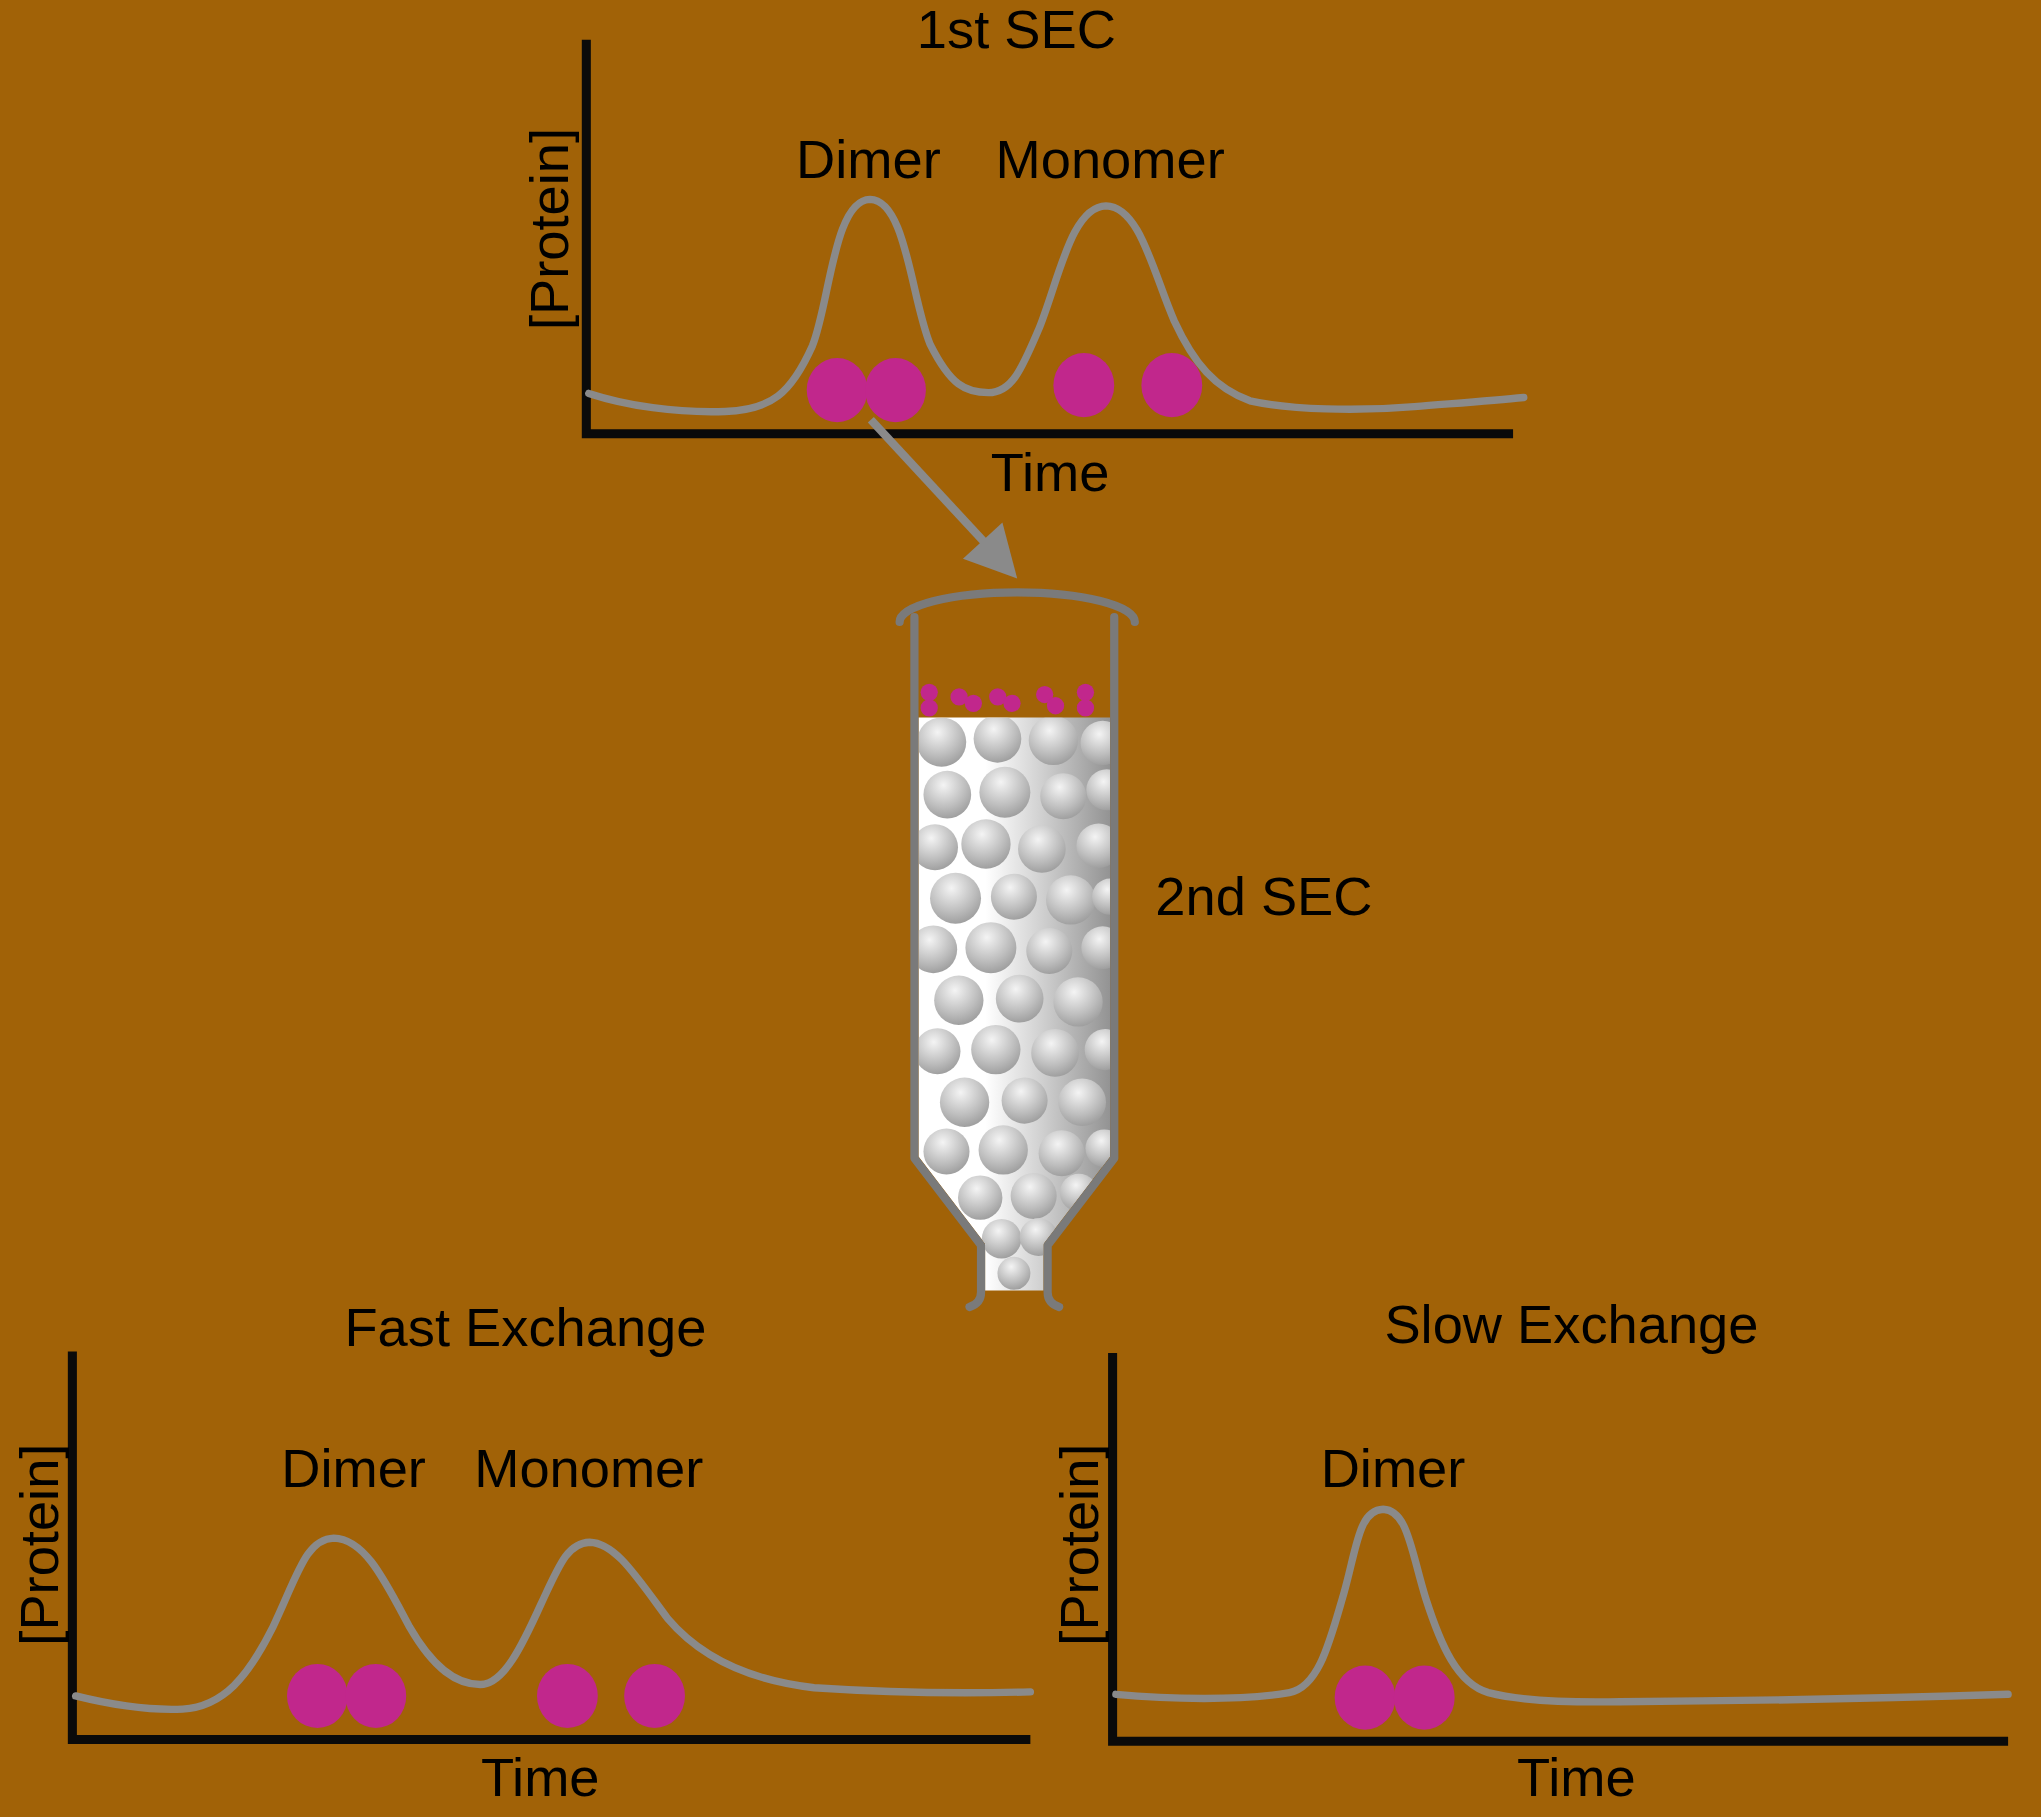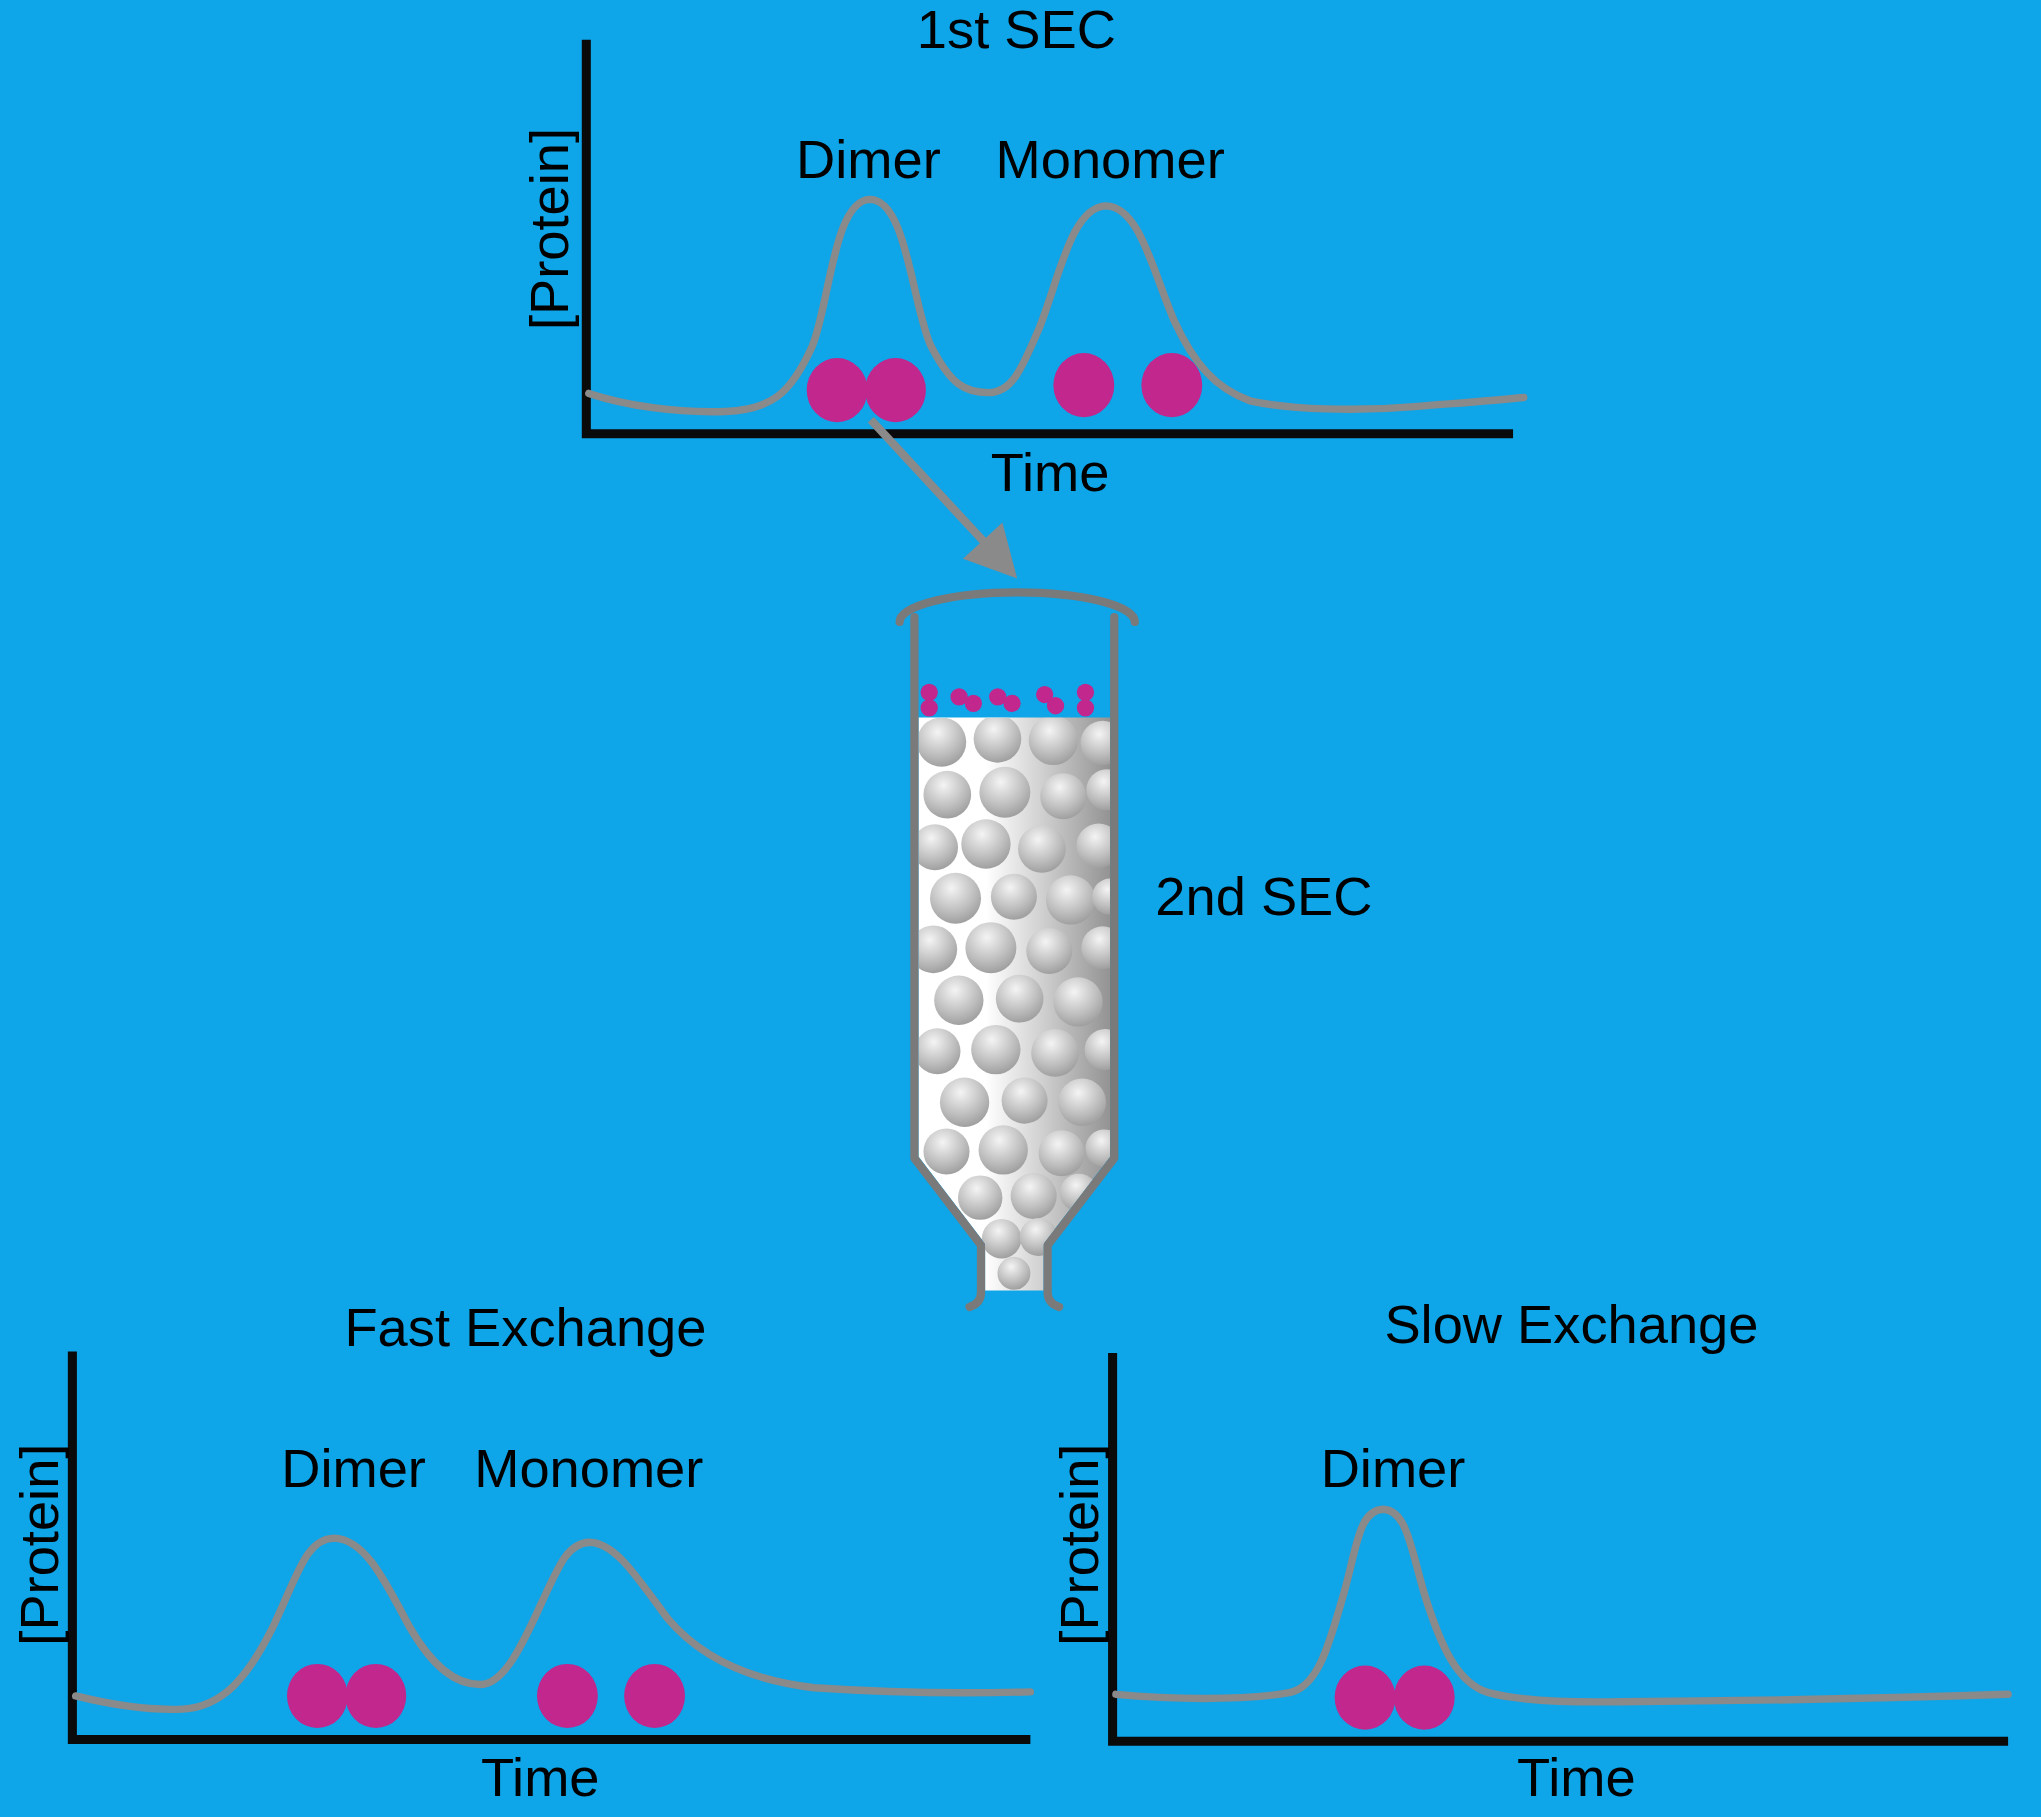--- a/index.html
+++ b/index.html
@@ -1,16 +1,16 @@
 <!DOCTYPE html>
 <html style="--protein: #C1278C; --curve: #8A8A8A; --axis: #0A0A0A; --text: #000000; --column: #7A7A7A; --arrow: #8A8A8A;font-size:13px"><head>
 <meta charset="utf-8">
 <style>
   html,body{margin:0;padding:0;background:#ffffff;}
-  .stage{width:2041px;height:1818px;position:relative;background:#0ea5e9;}
+  .stage{width:2041px;height:1818px;position:relative;background:#a16207;}
   svg{display:block;}
   text{
     font-family:"Liberation Sans", sans-serif;
     font-size:66px;
     fill:var(--text,#000);
   }
   .axis{stroke:var(--axis,#0a0a0a);stroke-width:11;fill:none;stroke-linecap:butt;stroke-linejoin:miter;}
   .curve{stroke:var(--curve,#8a8a8a);stroke-width:9;fill:none;stroke-linecap:round;}
   .colwall{stroke:var(--column,#7a7a7a);stroke-width:10;fill:none;stroke-linecap:round;stroke-linejoin:round;}
   .arrowline{stroke:var(--arrow,#8a8a8a);stroke-width:10;stroke-linecap:butt;}

